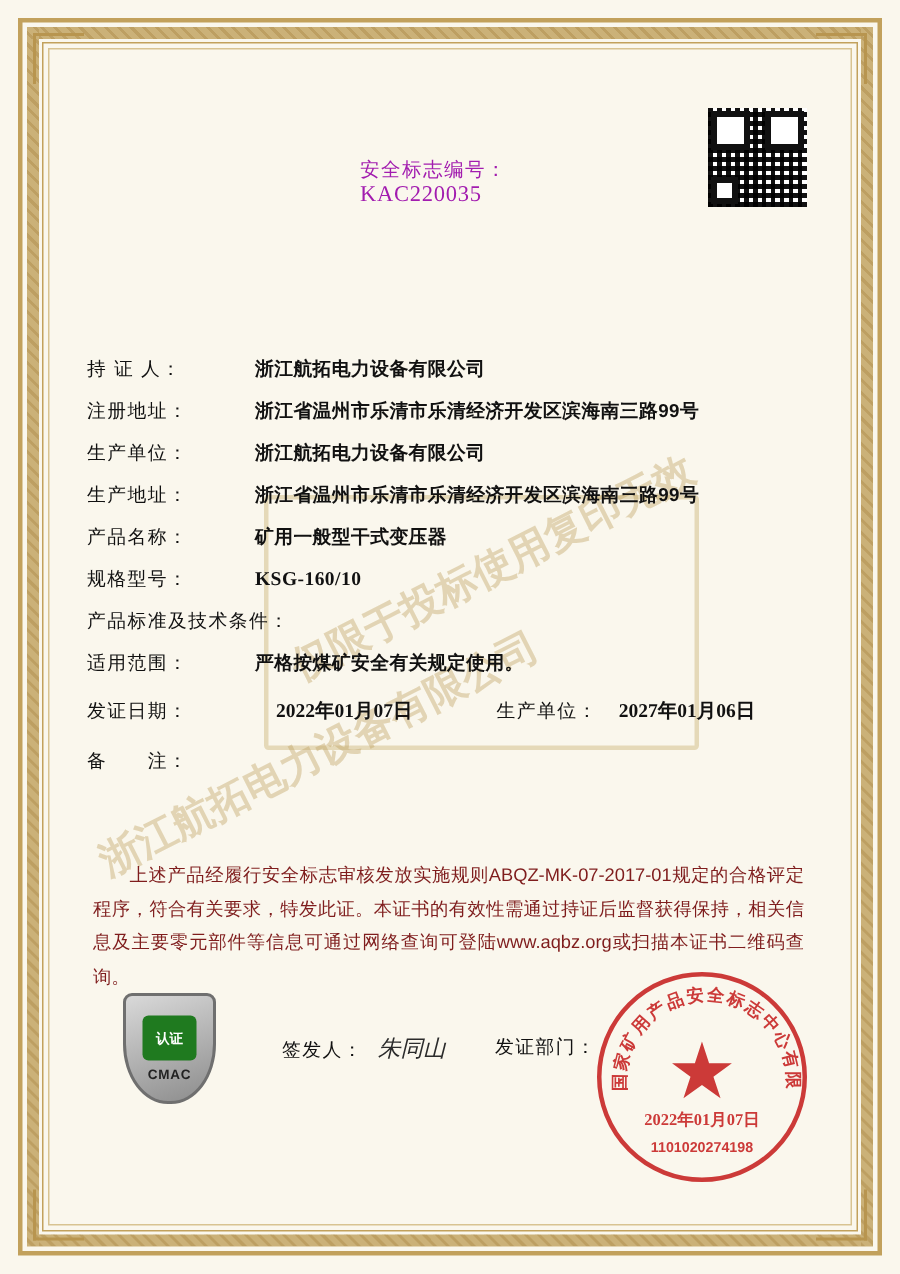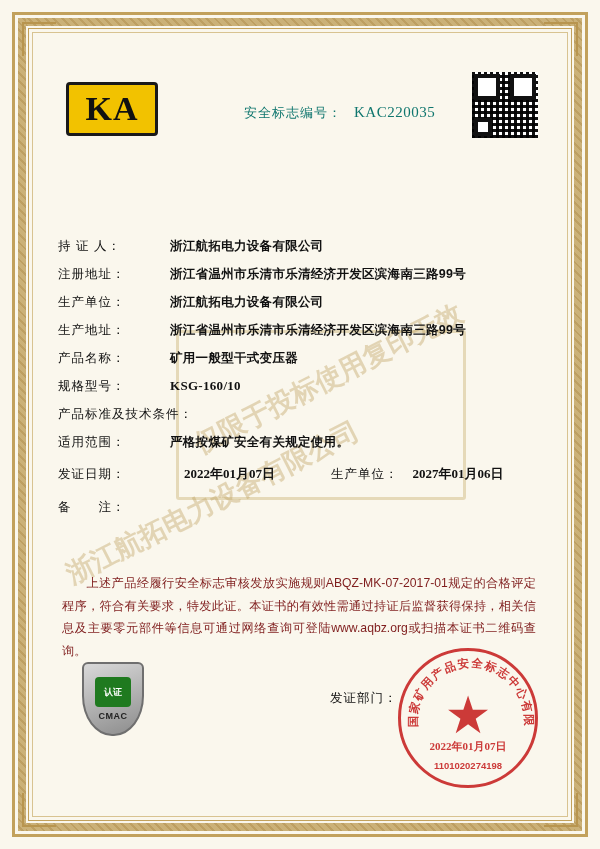--- a/index.html
+++ b/index.html
@@ -127,24 +127,25 @@
   .qr-b {
     position: absolute;
     left: 2px; bottom: 2px;
     width: 18px; height: 18px;
     border: 4px solid #111;
     background: #fff;
   }
 
   .sn-row {
     position: absolute;
-    left: 244px; top: 104px;
+    left: 228px; top: 104px;
     display: flex; align-items: baseline;
     font-size: 13px;
-    color: #0f766e;
+    color: #a21caf;
+    flex-direction: column;
   }
   .sn-label { font-family: "Liberation Sans", sans-serif; letter-spacing: 1px; }
   .sn-value {
     font-family: "Liberation Serif", serif;
     font-size: 15px;
     margin-left: 12px;
     letter-spacing: 0.5px;
   }
 
   
@@ -332,23 +333,20 @@
   <div class="corner tr"></div>
   <div class="corner bl"></div>
   <div class="corner br"></div>
 
   <div class="watermark">
     <div class="wm-box"></div>
     <div class="wm-text wm1">浙江航拓电力设备有限公司</div>
     <div class="wm-text wm2">仅限于投标使用复印无效</div>
   </div>
 
-  <div class="ka-logo">
-    <span>KA</span>
-  </div>
 
   <div class="qr">
     <div class="qr-b"></div>
   </div>
 
   <div class="sn-row">
     <div class="sn-label">安全标志编号：</div>
     <div class="sn-value">KAC220035</div>
   </div>
 
@@ -414,20 +412,24 @@
 
   <div class="para"><span class="indent"></span><span>上述产品经履行安全标志审核发放实施规则ABQZ-MK-07-2017-01规定的合格评定程序，符合有关要求，特发此证。本证书的有效性需通过持证后监督获得保持，相关信息及主要零元部件等信息可通过网络查询可登陆www.aqbz.org或扫描本证书二维码查询。</span></div>
 
   <div class="cmac">
     <div class="cmac-shield">
       <div class="cmac-inner">认证</div>
       <div class="cmac-text">CMAC</div>
     </div>
   </div>
 
+  <div class="sign-row">
+    <div class="sign-label">签发人：</div>
+    <div class="sign-script">朱同山</div>
+  </div>
 
   <div class="issuer-label">发证部门：</div>
 
   <div class="seal">
     <svg class="seal-ring-text" viewBox="0 0 140 140">
       <defs>
         <path id="sealArc" d="M 16,70 A 54,54 0 1 1 124,70"></path>
       </defs>
       <text>
         <textPath href="#sealArc" startOffset="50%" text-anchor="middle">中国国家矿用产品安全标志中心有限公司</textPath>

